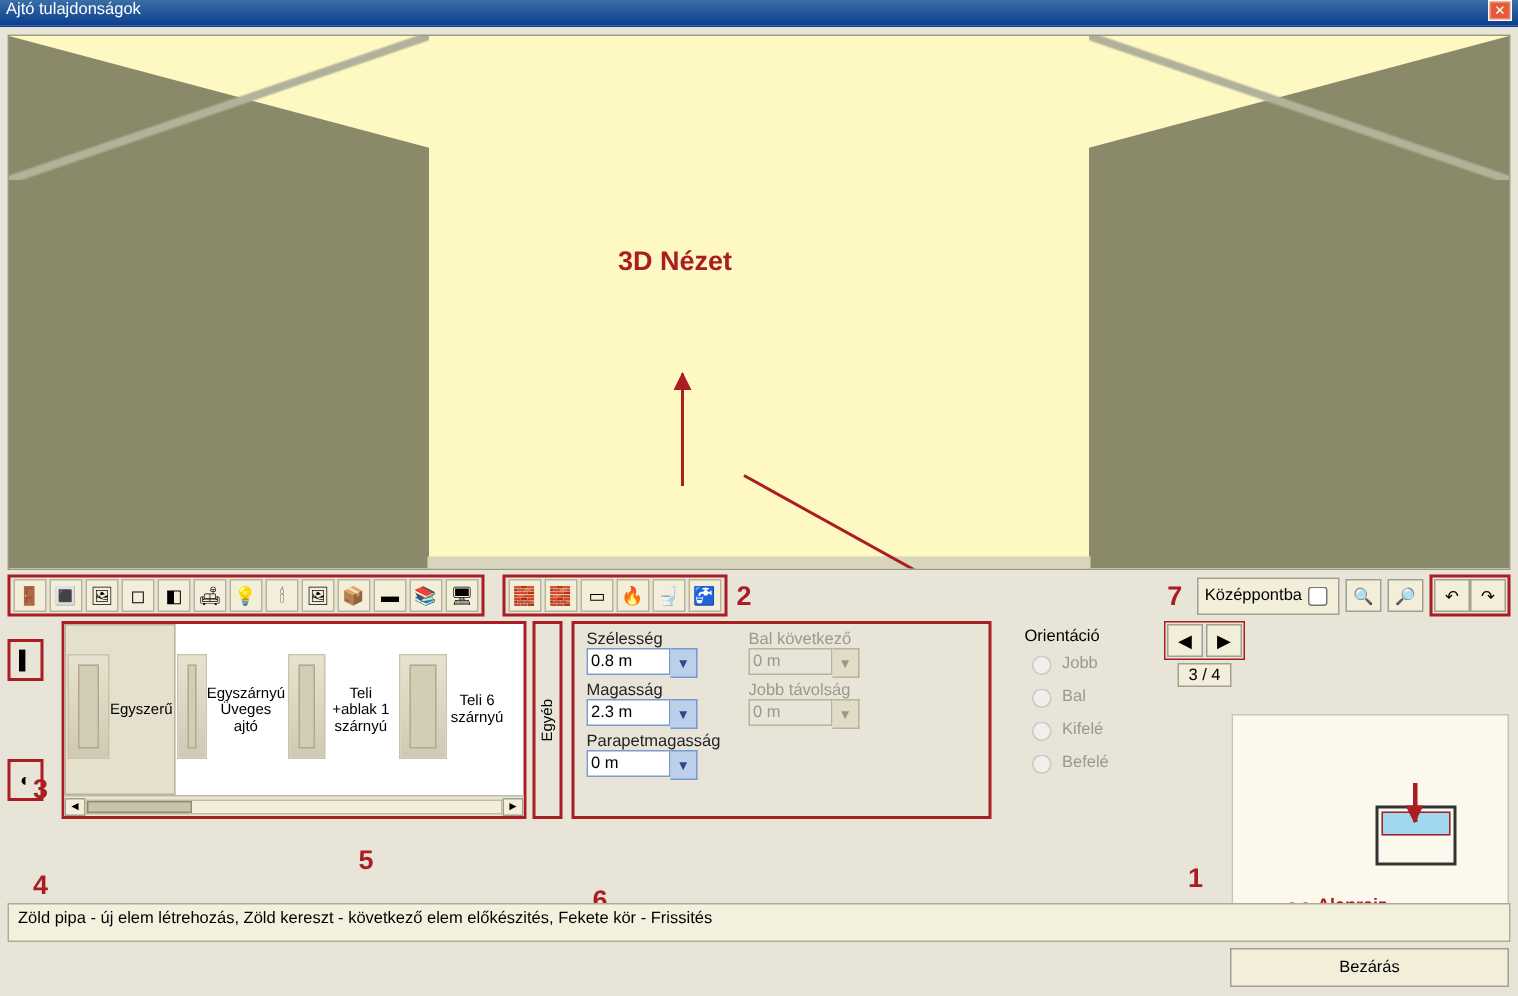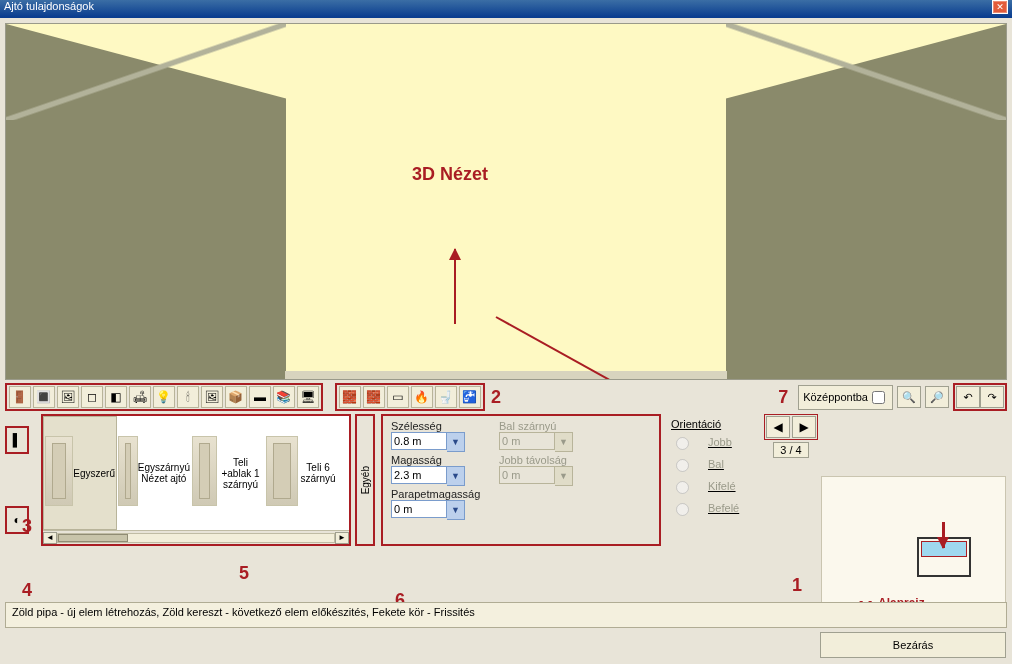--- a/index.html
+++ b/index.html
@@ -283,27 +283,26 @@
   }
   .accept-box{
     border:2px solid #a91d23;
     width:24px;height:24px;
     display:flex;align-items:center;justify-content:center;
     margin-left:4px;
     background:#f2eeda;
   }
   .orient {
     width:90px;
-    margin-left:8px;
+    margin-left:20px;
     padding:4px 2px;
     font-size:11px;
-    text-decoration:underline;
   }
   .orient-title{ font-size:11px; margin-bottom:4px;}
-  .orient-row{ display:flex;align-items:center;gap:16px;color:#9a9a8a; margin-bottom:6px;}
+  .orient-row{ display:flex;align-items:center;gap:4px;color:#9a9a8a; margin-bottom:6px;}
   .orient-row input{ accent-color:#888;}
   .nav-side {
     width:60px;
     margin-left:2px;
     display:flex;
     flex-direction:column;
     align-items:center;
   }
   .nav-btns{
     display:flex; gap:2px;
@@ -449,21 +448,21 @@
   </div>
 
   <div class="door-list">
     <div class="door-items">
       <div class="door-item selected">
         <div class="door-thumb"></div>
         <div class="door-label">Egyszerű</div>
       </div>
       <div class="door-item">
         <div class="door-thumb"></div>
-        <div class="door-label">Egyszárnyú Nézet ajtó</div>
+        <div class="door-label">Egyszárnyú Üveges ajtó</div>
       </div>
       <div class="door-item">
         <div class="door-thumb"></div>
         <div class="door-label">Teli +ablak 1 szárnyú</div>
       </div>
       <div class="door-item">
         <div class="door-thumb"></div>
         <div class="door-label">Teli 6 szárnyú</div>
       </div>
     </div>
@@ -482,21 +481,21 @@
 
   <div class="props">
     <div class="prop-col">
       <span class="prop-label">Szélesség</span>
       <div class="combo">
         <input value="0.8 m" style="">
         <div class="arrow">▼</div>
       </div>
     </div>
     <div class="prop-col">
-      <span class="prop-label disabled">Bal szárnyú</span>
+      <span class="prop-label disabled">Bal következő</span>
       <div class="combo disabled">
         <input disabled="" value="0 m" style="">
         <div class="arrow">▼</div>
       </div>
     </div>
     <div class="prop-col">
       <span class="prop-label">Magasság</span>
       <div class="combo">
         <input value="2.3 m" style="">
         <div class="arrow">▼</div>

